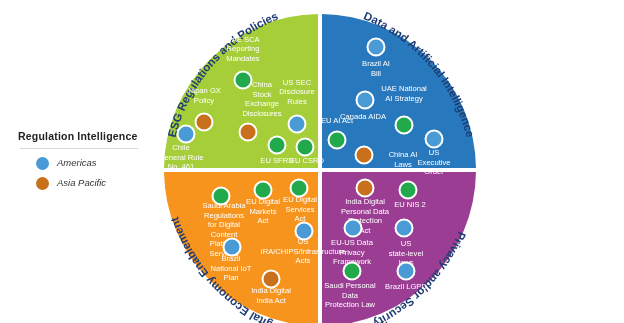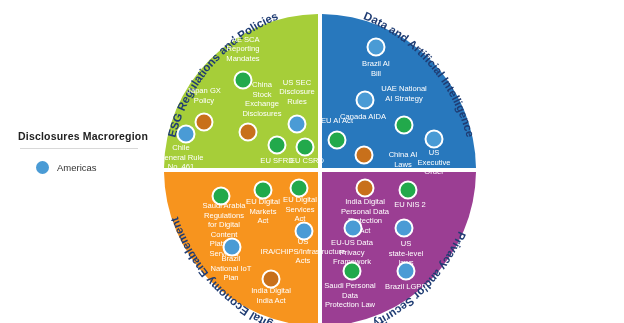--- a/index.html
+++ b/index.html
@@ -24,23 +24,24 @@
     font-weight:bold;
     color:#222222;
     letter-spacing:.2px;
     white-space:nowrap;
     padding-bottom:6px;
   }
   .legend-rule{
     height:1px;background:#d8d8d8;width:118px;margin:0 0 8px 2px;
   }
   .legend-row{
-    display:flex;align-items:center;
+    display:flex;align-items:flex-start;
     height:20px;
     margin-left:18px;
+    font-style:italic;
   }
   .legend-swatch{
     width:13px;height:13px;border-radius:50%;
     flex:0 0 13px;
   }
   .legend-label{
     font-size:9.5px;color:#333333;margin-left:8px;white-space:nowrap;
   }
 </style>
 </head>
@@ -167,23 +168,27 @@
           <text x="350" y="288" text-anchor="middle" font-family="&quot;Liberation Sans&quot;, sans-serif" font-size="7.6" fill="#FFFFFF"><tspan x="350" dy="0">Saudi Personal</tspan><tspan x="350" dy="9.6">Data</tspan><tspan x="350" dy="9.6">Protection Law</tspan></text>
         </g>
         <g>
           <circle cx="406" cy="271" r="8.5" fill="#4A9BD5" stroke="#FFFFFF" stroke-width="2"></circle>
           <text x="406" y="289" text-anchor="middle" font-family="&quot;Liberation Sans&quot;, sans-serif" font-size="7.6" fill="#FFFFFF"><tspan x="406" dy="0">Brazil LGPD</tspan></text>
         </g>
       </g>
   </svg>
 
   <div class="legend">
-    <div class="legend-title">Disclosures Macroregion</div>
+    <div class="legend-title">Regulation Intelligence</div>
     <div class="legend-rule"></div>
     <div id="legend-rows">
         <div class="legend-row">
           <div class="legend-swatch" style="background: rgb(74, 155, 213);"></div>
           <div class="legend-label">Americas</div>
+        </div>
+        <div class="legend-row">
+          <div class="legend-swatch" style="background: rgb(200, 112, 27);"></div>
+          <div class="legend-label">Asia Pacific</div>
         </div>
       </div>
   </div>
 
 </div>
 
 </body></html>

